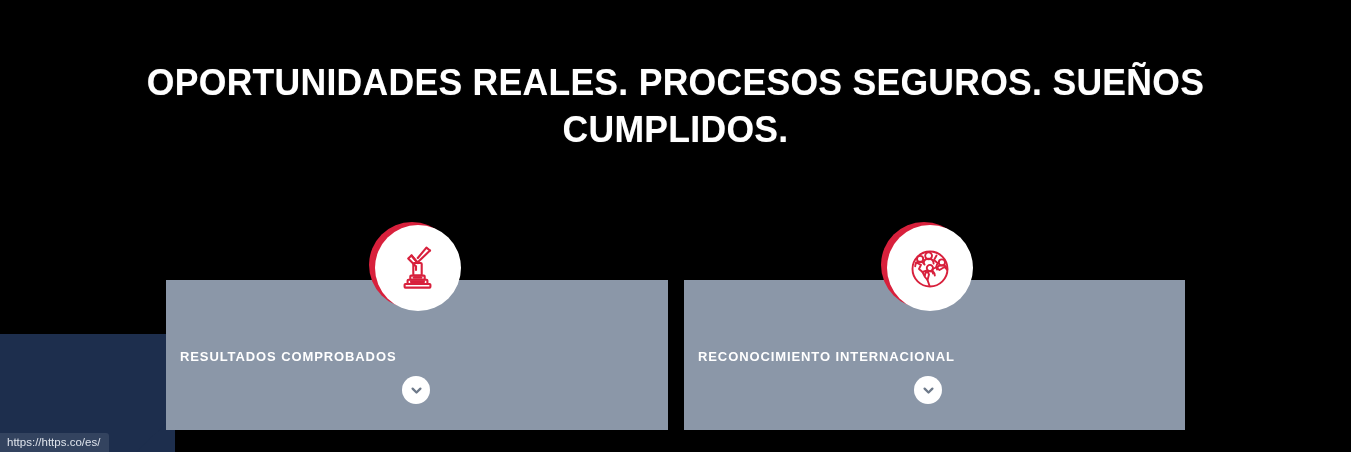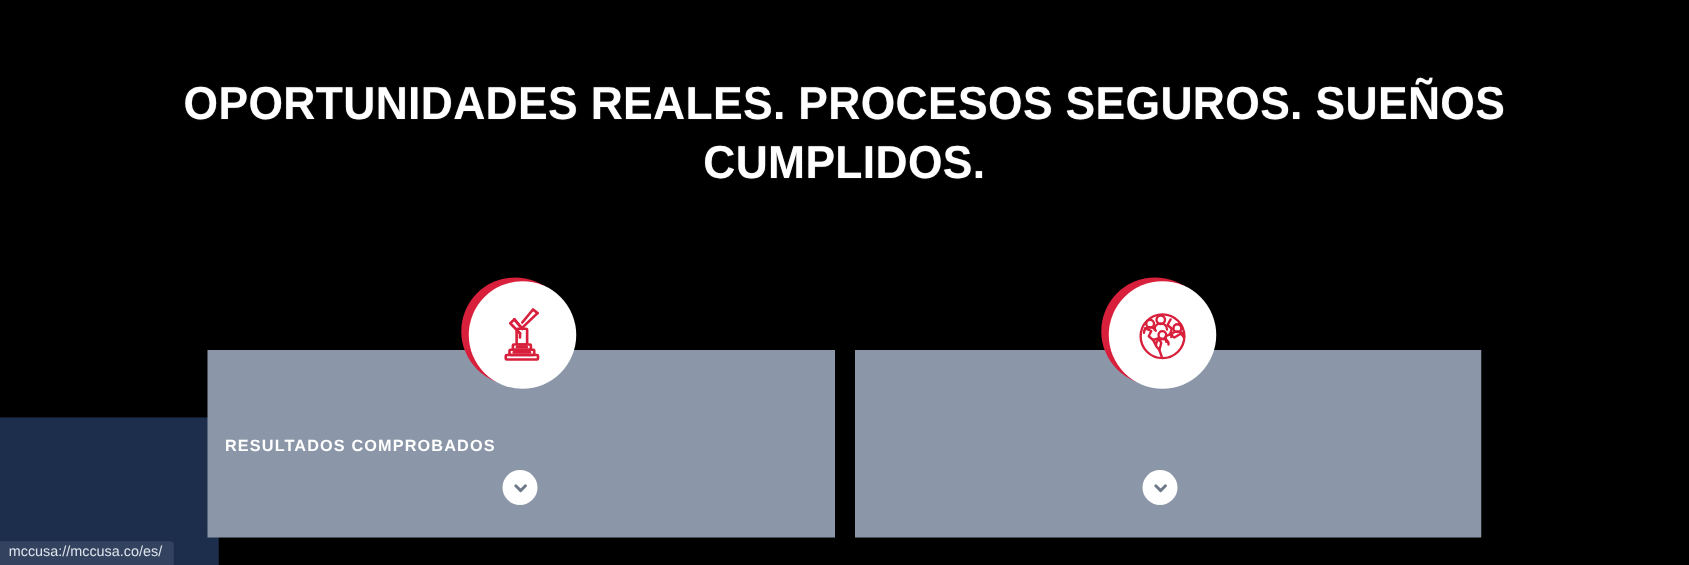--- a/index.html
+++ b/index.html
@@ -232,25 +232,26 @@
             <path d="M30.0 27.0 a3.1 3.1 0 1 1 -6.2 0 a3.1 3.1 0 1 1 6.2 0"></path>
 
             <path d="M20.6 22.6 c0-3.5 2.6-4.8 5.0-4.8 c2.4 0 5.0 1.3 5.0 4.8"></path>
             <path d="M12.2 25.2 c0-3.2 2.4-4.4 4.9-4.4 c2.0 0 3.8 0.9 4.5 2.8"></path>
             <path d="M34.0 28.6 c0-3.2 2.4-4.4 4.9-4.4 c2.5 0 4.9 1.2 4.9 4.4"></path>
             <path d="M21.9 34.6 c0-3.2 2.4-4.4 5.0-4.4 c2.5 0 4.9 1.2 4.9 4.4"></path>
           </svg>
         </div>
       </div>
 
+      <div class="card-label">RECONOCIMIENTO INTERNACIONAL</div>
 
       <div class="chevron-btn">
         <svg width="15" height="15" viewBox="0 0 15 15">
           <path d="M3.6 5.6 L7.5 9.5 L11.4 5.6" fill="none" stroke="#6e7a8a" stroke-width="2.3" stroke-linecap="round" stroke-linejoin="round"></path>
         </svg>
       </div>
     </div>
 
   </div>
 
-  <div class="status-bar">mccusa://mccusa.co/es/</div>
+  <div class="status-bar">https://https.co/es/</div>
 
 </div>
 
 </body></html>

